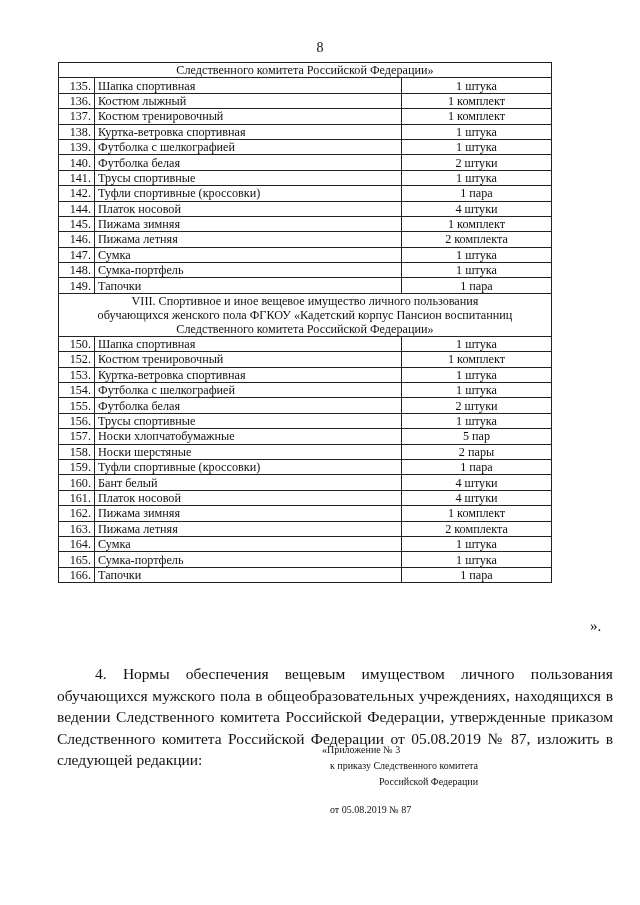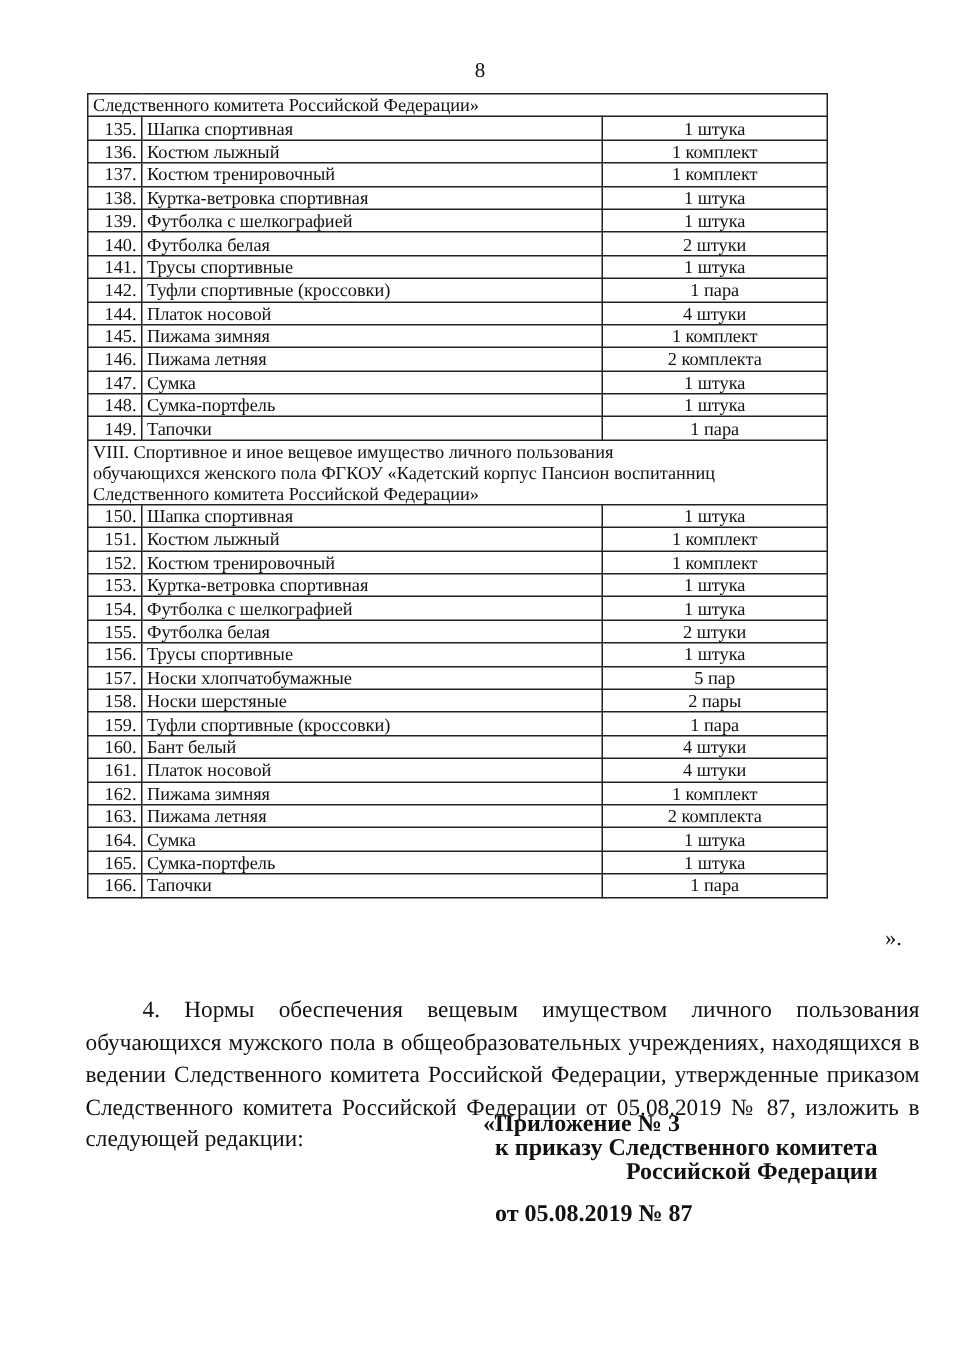--- a/index.html
+++ b/index.html
@@ -9,29 +9,29 @@
   }
   .page-num { position: absolute; top: 40px; left: 0; width: 640px; text-align: center; font-size: 14px; }
   table.norms {
     position: absolute; left: 58px; top: 62px; width: 494px;
     border-collapse: collapse; font-size: 12.2px; line-height: 14px;
   }
   table.norms td { border: 1px solid #222; padding: 0 3px; height: 14.4px; vertical-align: middle; }
   td.num { width: 29px; text-align: right; padding-right: 3px; }
   td.name { width: 300px; margin-left: 48px; }
   td.qty { text-align: center; }
-  td.section { line-height: 14px; padding: 1px 3px; }
+  td.section { text-align: center; line-height: 14px; padding: 1px 3px; }
   .close-quote { position: absolute; top: 618px; left: 590px; font-size: 15px; }
   .para {
     position: absolute; left: 57px; top: 653px; width: 556px;
     font-size: 15.5px; line-height: 21.5px; text-align: justify; margin-top: 10px;
   }
   .para .indent { display: inline-block; width: 38px; }
   .appendix {
-    position: absolute; left: 322px; top: 742px; font-size: 16px; line-height: 16px; font-weight: bold;
+    position: absolute; left: 322px; top: 742px; font-size: 10px; line-height: 16px;
   }
   .appendix .sub { padding-left: 8px; text-align: right; }
   .appendix .date { padding-left: 8px; margin-top: 12px; }
 </style>
 </head>
 <body>
 
 <div class="page-num">8</div>
 
 <table class="norms">
@@ -115,25 +115,20 @@
           <div>обучающихся женского пола ФГКОУ «Кадетский корпус Пансион воспитанниц</div>
           <div>Следственного комитета Российской Федерации»</div>
         </td>
       </tr>
       <tr>
         <td class="num">150.</td>
         <td class="name">Шапка спортивная</td>
         <td class="qty">1 штука</td>
       </tr>
       <tr>
-        <td class="num">151.</td>
-        <td class="name">Костюм лыжный</td>
-        <td class="qty">1 комплект</td>
-      </tr>
-      <tr>
         <td class="num">152.</td>
         <td class="name">Костюм тренировочный</td>
         <td class="qty">1 комплект</td>
       </tr>
       <tr>
         <td class="num">153.</td>
         <td class="name">Куртка-ветровка спортивная</td>
         <td class="qty">1 штука</td>
       </tr>
       <tr>

